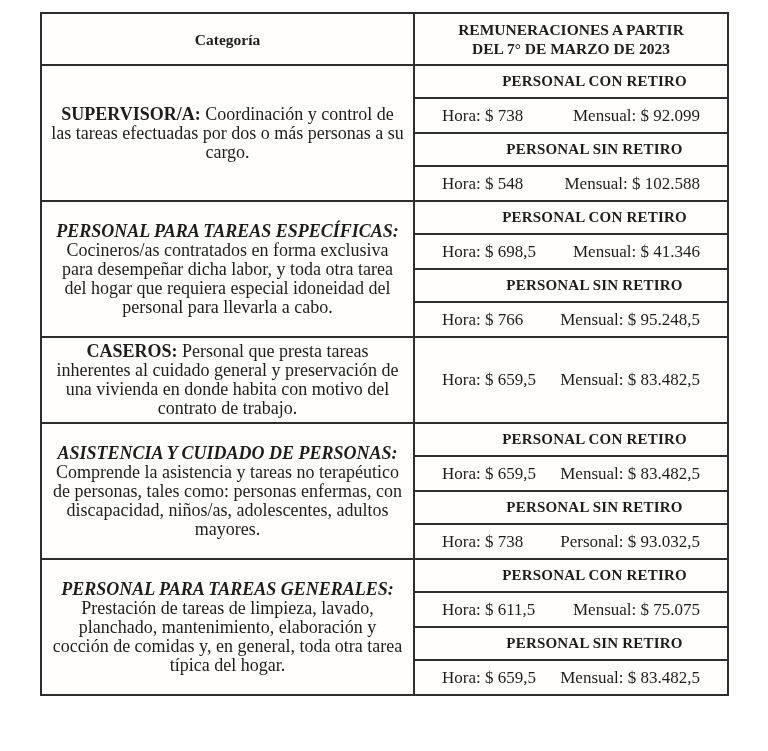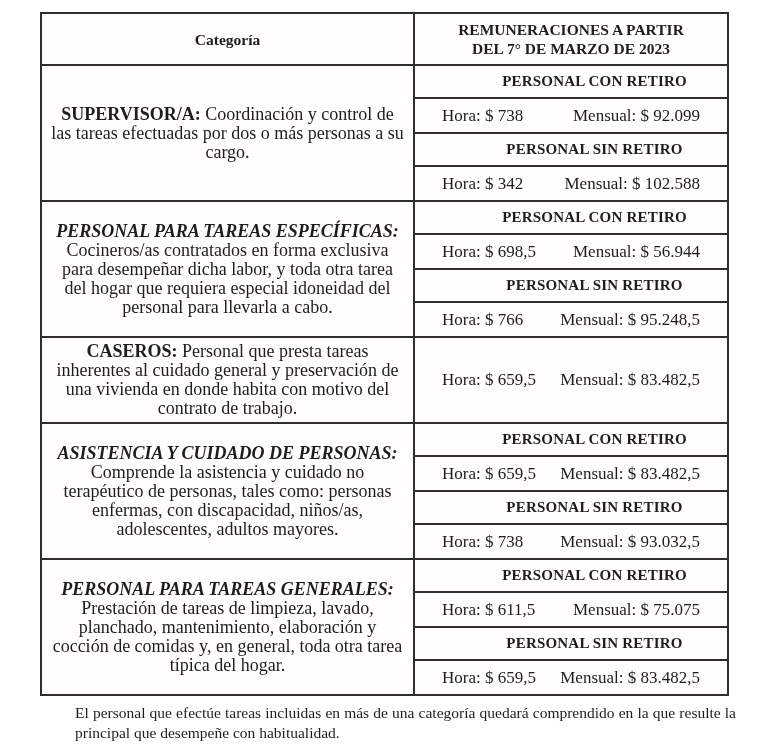--- a/index.html
+++ b/index.html
@@ -114,38 +114,38 @@
           <span>Mensual: $ 92.099</span>
         </div>
       </td>
     </tr>
     <tr class="r-band">
       <td class="band-cell">PERSONAL SIN RETIRO</td>
     </tr>
     <tr class="r-val">
       <td class="val-cell">
         <div class="vw">
-          <span>Hora: $ 342</span>
+          <span>Hora: $ 548</span>
           <span>Mensual: $ 102.588</span>
         </div>
       </td>
     </tr>
 
     <tr class="r-band">
       <td class="cat" rowspan="4">
         <span class="cat-title block">PERSONAL PARA TAREAS ESPECÍFICAS:</span>
         <span class="cat-desc">Cocineros/as contratados en forma exclusiva para desempeñar dicha labor, y toda otra tarea del hogar que requiera especial idoneidad del personal para llevarla a cabo.</span>
       </td>
       <td class="band-cell">PERSONAL CON RETIRO</td>
     </tr>
     <tr class="r-val">
       <td class="val-cell">
         <div class="vw">
           <span>Hora: $ 698,5</span>
-          <span>Mensual: $ 56.944</span>
+          <span>Mensual: $ 41.346</span>
         </div>
       </td>
     </tr>
     <tr class="r-band">
       <td class="band-cell">PERSONAL SIN RETIRO</td>
     </tr>
     <tr class="r-val">
       <td class="val-cell">
         <div class="vw">
           <span>Hora: $ 766</span>
@@ -163,40 +163,40 @@
         <div class="vw">
           <span>Hora: $ 659,5</span>
           <span>Mensual: $ 83.482,5</span>
         </div>
       </td>
     </tr>
 
     <tr class="r-band">
       <td class="cat" rowspan="4">
         <span class="cat-title block">ASISTENCIA Y CUIDADO DE PERSONAS:</span>
-        <span class="cat-desc">Comprende la asistencia y cuidado no terapéutico de personas, tales como: personas enfermas, con discapacidad, niños/as, adolescentes, adultos mayores.</span>
+        <span class="cat-desc">Comprende la asistencia y tareas no terapéutico de personas, tales como: personas enfermas, con discapacidad, niños/as, adolescentes, adultos mayores.</span>
       </td>
       <td class="band-cell">PERSONAL CON RETIRO</td>
     </tr>
     <tr class="r-val">
       <td class="val-cell">
         <div class="vw">
           <span>Hora: $ 659,5</span>
           <span>Mensual: $ 83.482,5</span>
         </div>
       </td>
     </tr>
     <tr class="r-band">
       <td class="band-cell">PERSONAL SIN RETIRO</td>
     </tr>
     <tr class="r-val">
       <td class="val-cell">
         <div class="vw">
           <span>Hora: $ 738</span>
-          <span>Mensual: $ 93.032,5</span>
+          <span>Personal: $ 93.032,5</span>
         </div>
       </td>
     </tr>
 
     <tr class="r-band">
       <td class="cat" rowspan="4">
         <span class="cat-title block">PERSONAL PARA TAREAS GENERALES:</span>
         <span class="cat-desc">Prestación de tareas de limpieza, lavado, planchado, mantenimiento, elaboración y cocción de comidas y, en general, toda otra tarea típica del hogar.</span>
       </td>
       <td class="band-cell">PERSONAL CON RETIRO</td>
@@ -216,14 +216,13 @@
       <td class="val-cell">
         <div class="vw">
           <span>Hora: $ 659,5</span>
           <span>Mensual: $ 83.482,5</span>
         </div>
       </td>
     </tr>
   </tbody>
     </table>
 
-  <p class="footnote">El personal que efectúe tareas incluidas en más de una categoría quedará comprendido en la que resulte la principal que desempeñe con habitualidad.</p>
 </div>
 
 </body></html>

